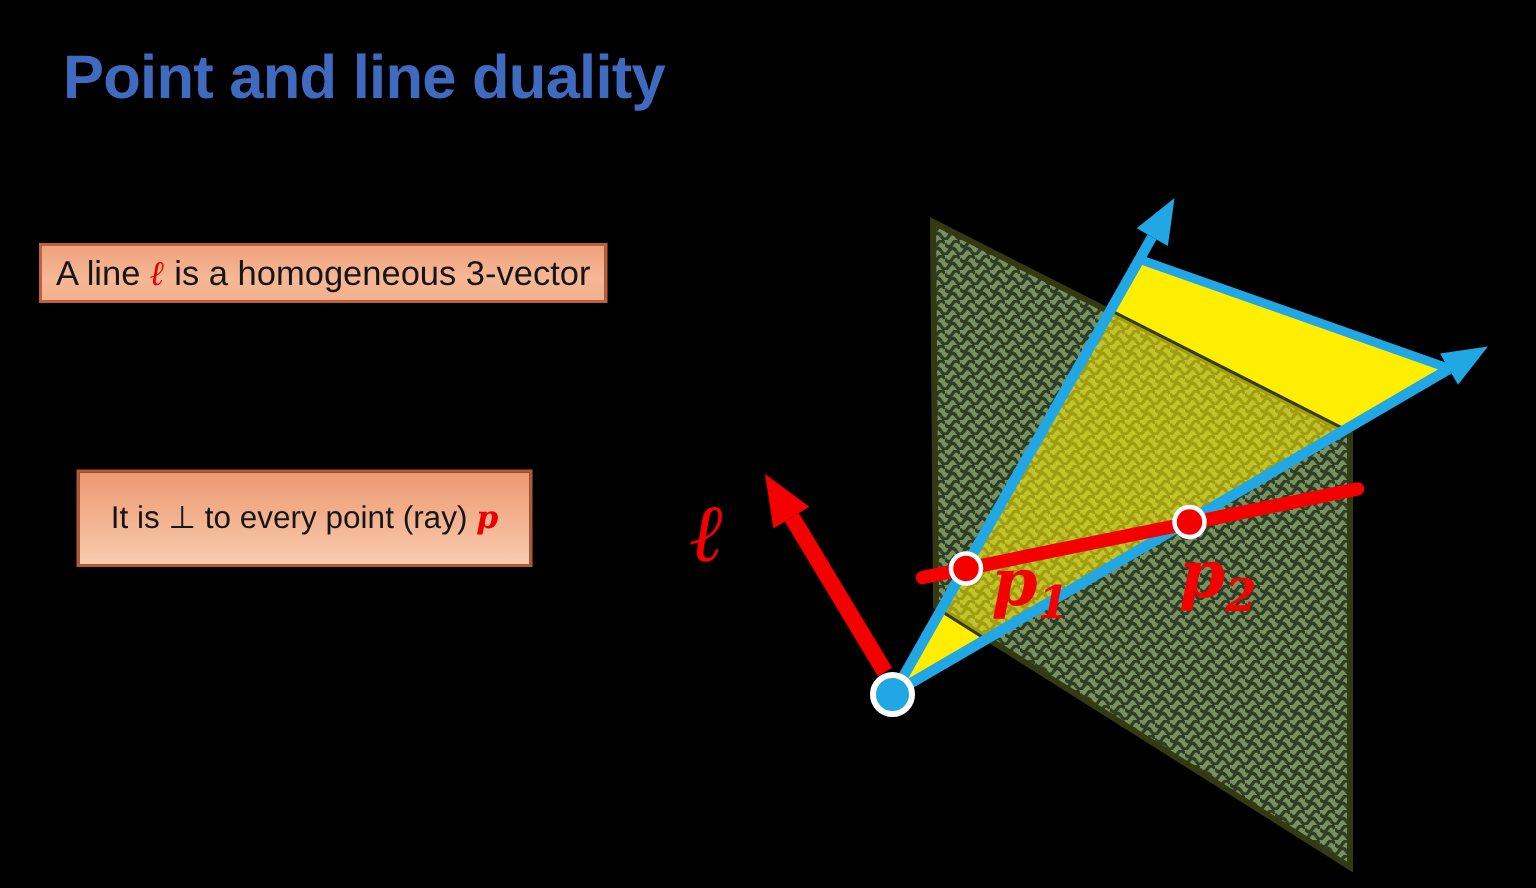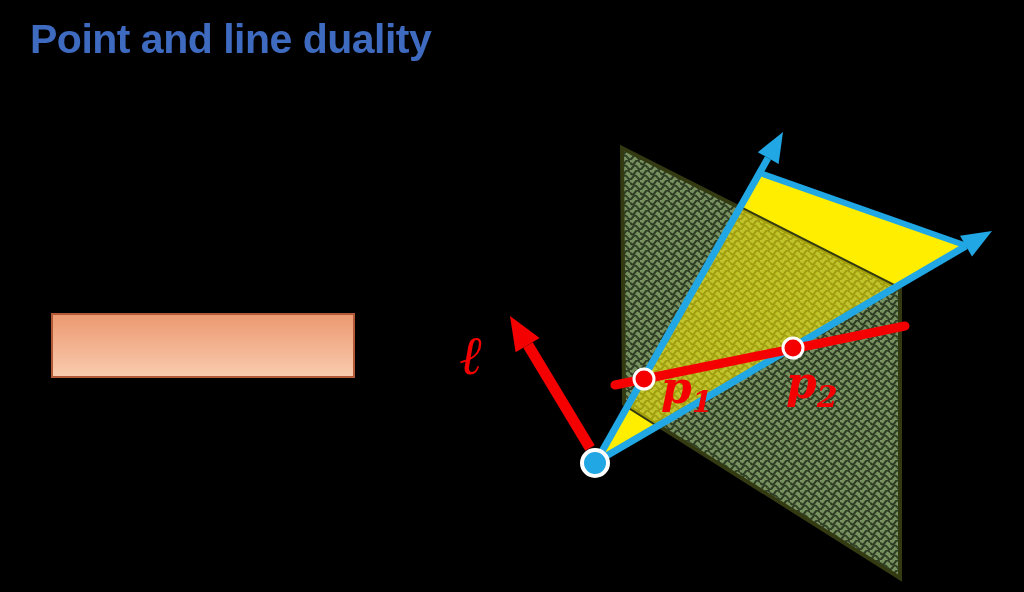--- a/index.html
+++ b/index.html
@@ -1,21 +1,21 @@
 <!DOCTYPE html>
 <html><head>
 <meta charset="utf-8">
 <style>
   html,body{margin:0;padding:0;background:#000;}
   .slide{
     position:relative;width:1024px;height:592px;background:#000;
     overflow:hidden;font-family:"Liberation Sans",sans-serif;
   }
   .slide-title{
-    position:absolute;left:30px;top:16px;margin:0;
+    position:absolute;left:30px;top:16px;margin:12px;
     font-size:41px;font-weight:800;letter-spacing:-0.5px;
     color:#3E6BC0;white-space:nowrap;
   }
   .callout{
     position:absolute;box-sizing:border-box;
     border:2px solid #BE5F3D;
     color:#161616;
     display:flex;flex-direction:column;align-items:center;justify-content:center;
     white-space:nowrap;
   }
@@ -41,22 +41,30 @@
     font-style:italic;font-weight:bold;fill:#F50000;
   }
 </style>
 </head>
 <body>
 
 <div class="slide">
 
   <h1 class="slide-title">Point and line duality</h1>
 
+  <div class="callout callout-1">
+    <div>
+      <span>A line </span><span class="math-red">ℓ</span><span> is a homogeneous 3-vector</span>
+    </div>
+  </div>
 
   <div class="callout callout-2">
+    <div>
+      <span>It is ⊥ to every point (ray) </span><span class="math-red">p</span>
+    </div>
   </div>
 
   <svg class="diagram-svg" width="1024" height="592" viewBox="0 0 1024 592">
     <defs>
       <pattern id="weave" width="10" height="10" patternUnits="userSpaceOnUse">
         <rect width="10" height="10" fill="#77915F"></rect>
         <path d="M0 2.5 Q2.5 6.5 5 2.5 T10 2.5" fill="none" stroke="#2E3D24" stroke-width="2.2"></path>
         <path d="M-2.5 7.5 Q0 11.5 2.5 7.5 T7.5 7.5" fill="none" stroke="#2E3D24" stroke-width="2.2"></path>
         <path d="M7.5 7.5 Q10 11.5 12.5 7.5" fill="none" stroke="#2E3D24" stroke-width="2.2"></path>
       </pattern>

